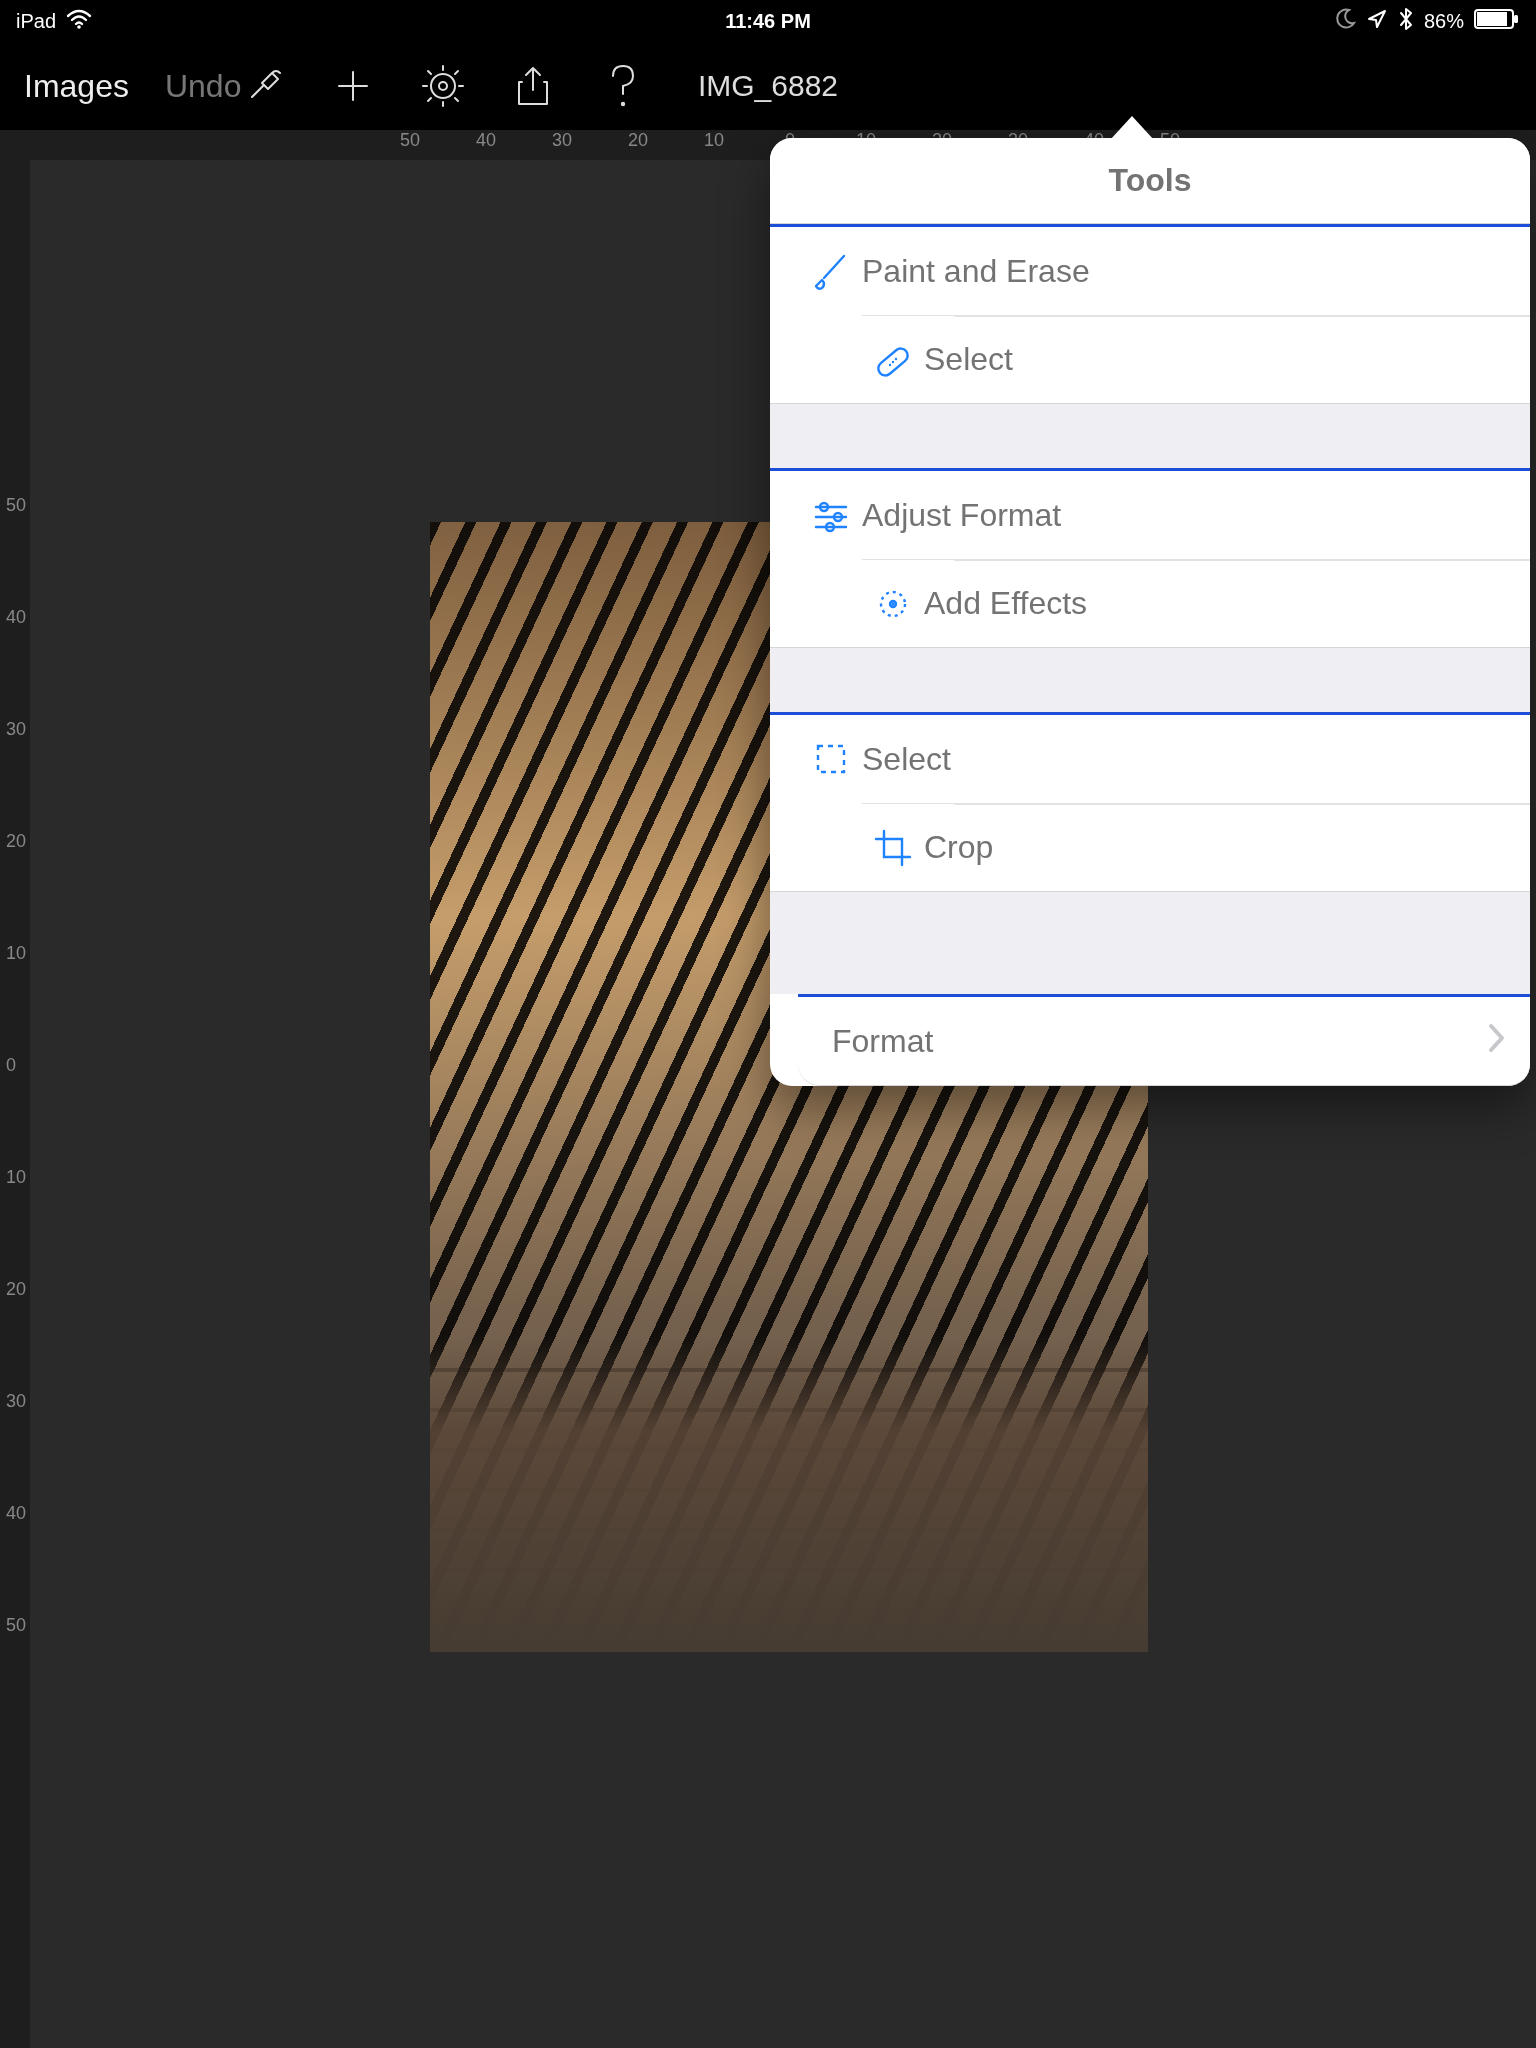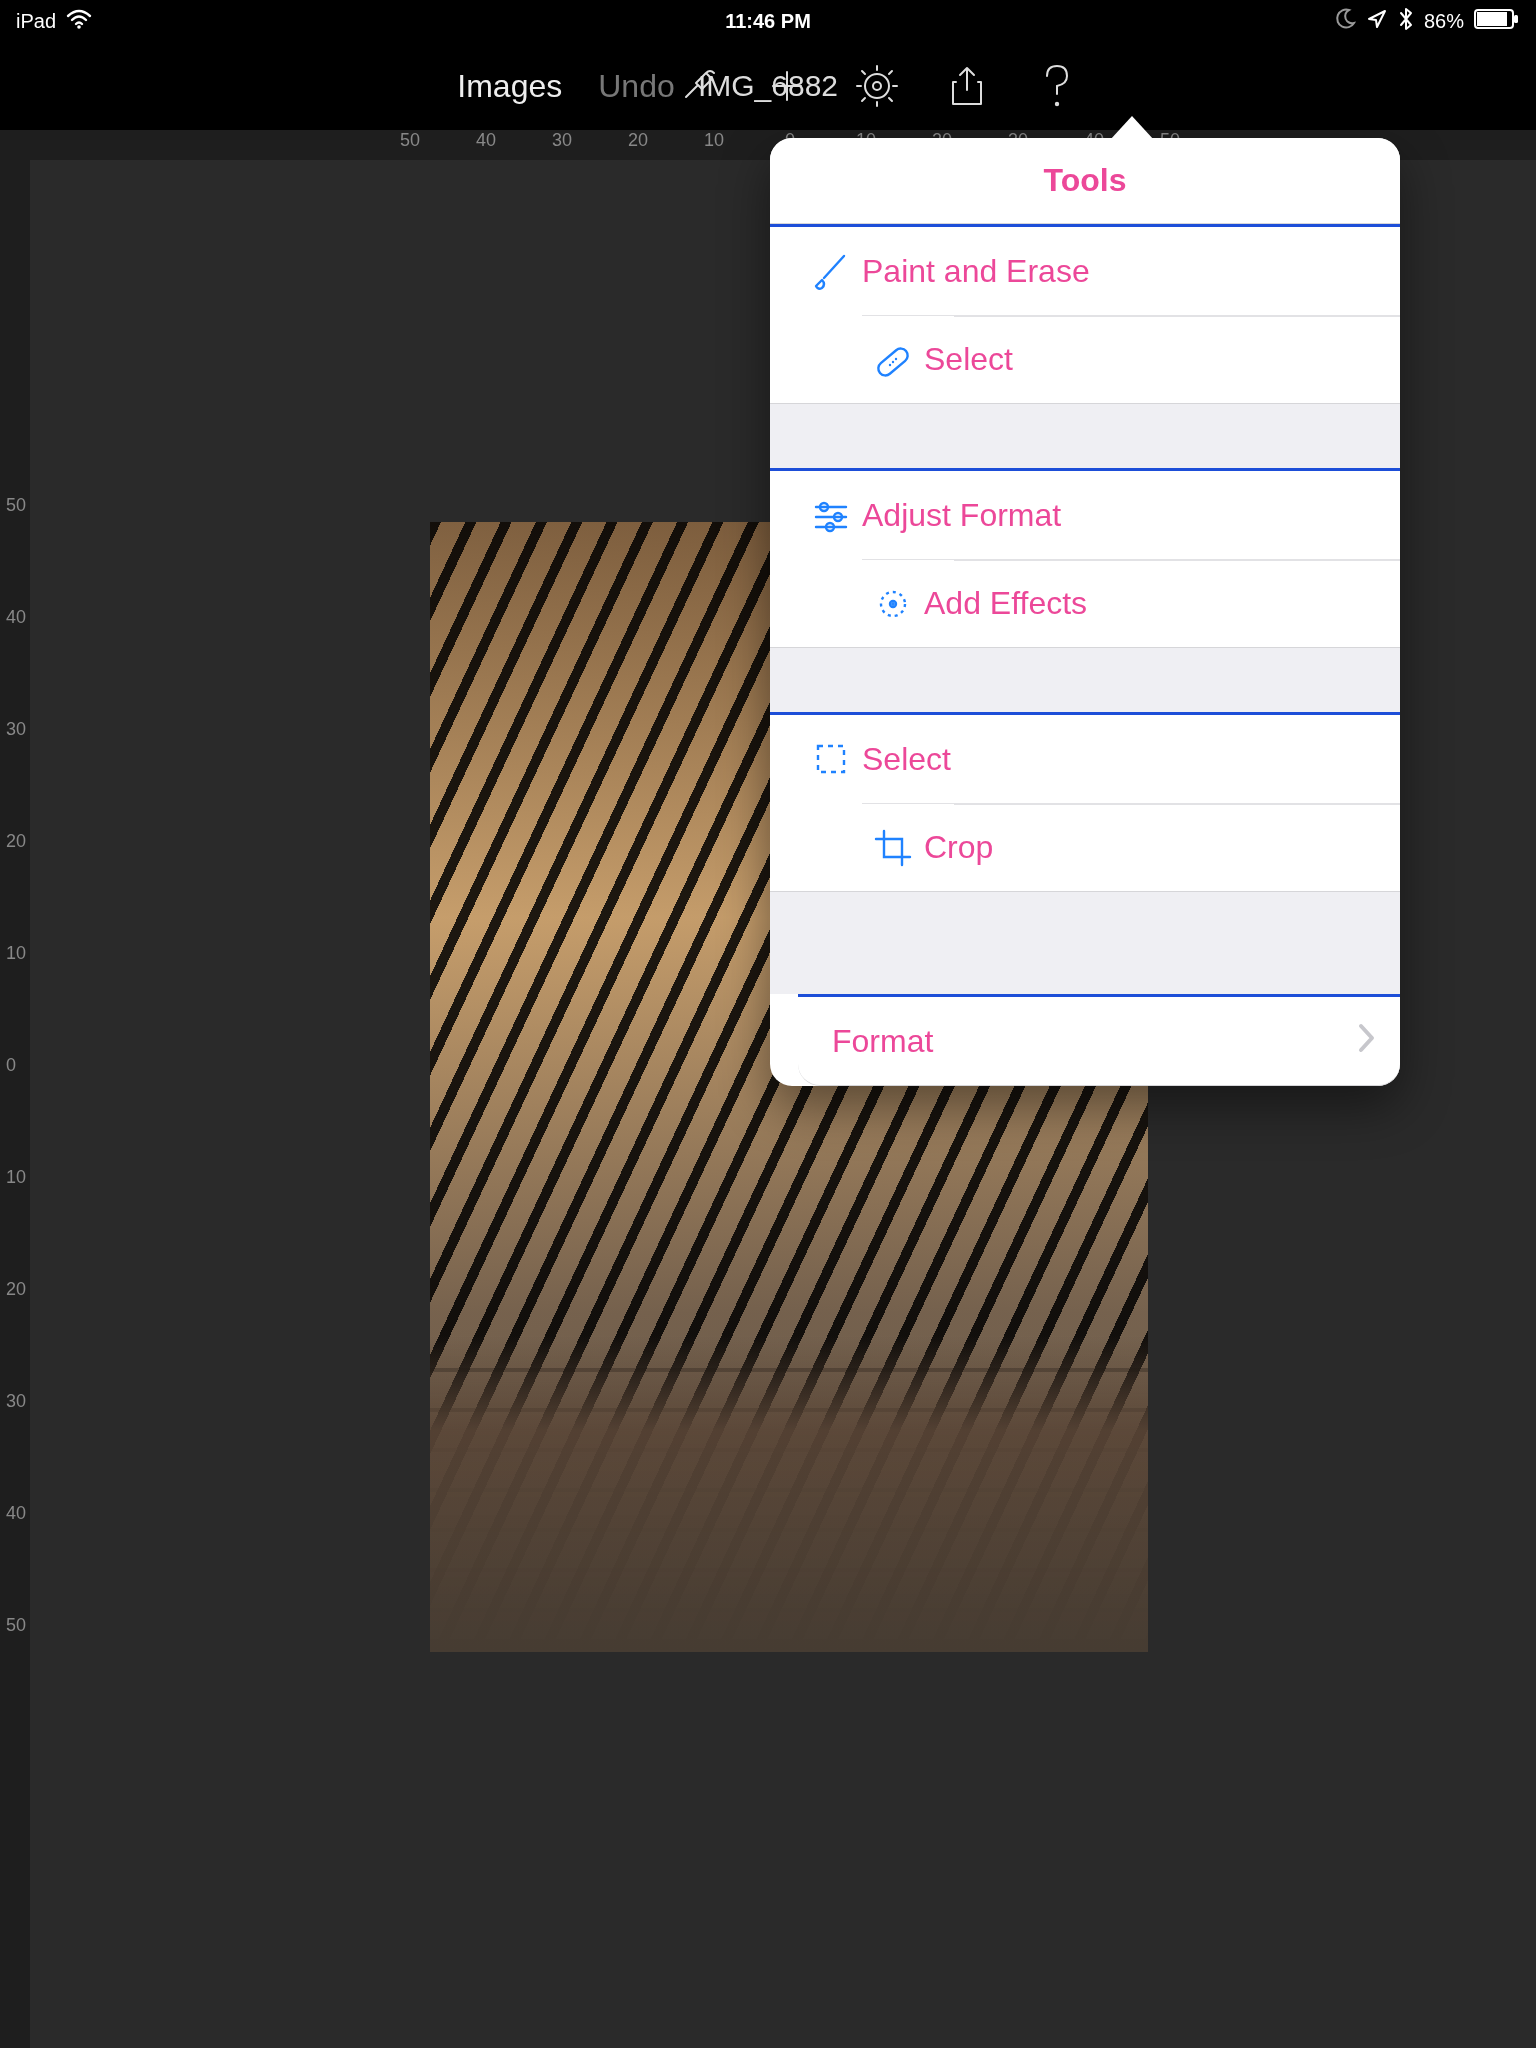--- a/index.html
+++ b/index.html
@@ -20,21 +20,21 @@
     font-size: 20px; font-weight: 500;
     color: #fff;
   }
   .status-left, .status-right { display: flex; align-items: center; gap: 10px; }
   .status-center { position: absolute; left: 50%; transform: translateX(-50%); font-weight: 600; }
 
   
   .app-toolbar {
     position: absolute; top: 42px; left: 0; right: 0; height: 88px;
     background: #000;
-    display: flex; align-items: center; justify-content: center;
+    display: flex; align-items: center; justify-content: flex-start;
     padding: 0 24px;
   }
   .toolbar-left { display: flex; align-items: center; gap: 36px; }
   .toolbar-left .btn { font-size: 32px; color: #777; font-weight: 400; }
   .toolbar-left .btn.active { color: #eee; }
   .toolbar-title {
     position: absolute; left: 50%; transform: translateX(-50%);
     font-size: 30px; font-weight: 500; color: #ddd;
   }
   .toolbar-right { display: flex; align-items: center; gap: 46px; }
@@ -81,25 +81,25 @@
     background:
       linear-gradient(180deg, rgba(0,0,0,0) 0%, rgba(90,70,55,0.9) 30%, rgba(70,60,50,1) 100%),
       repeating-linear-gradient(0deg, rgba(0,0,0,0.3) 0 4px, rgba(0,0,0,0) 4px 40px);
   }
 
   
   .popover {
     position: absolute;
     top: 138px;
     left: 770px;
-    width: 630px;
+    width: 760px;
     background: #fff;
     border-radius: 22px;
     overflow: visible;
-    color: #ec4899;
+    color: #737373;
     box-shadow: 0 20px 50px rgba(0,0,0,0.45);
   }
   .popover .arrow {
     position: absolute;
     top: -22px;
     left: 340px;
     width: 0; height: 0;
     border-left: 22px solid transparent;
     border-right: 22px solid transparent;
     border-bottom: 24px solid #fff;

